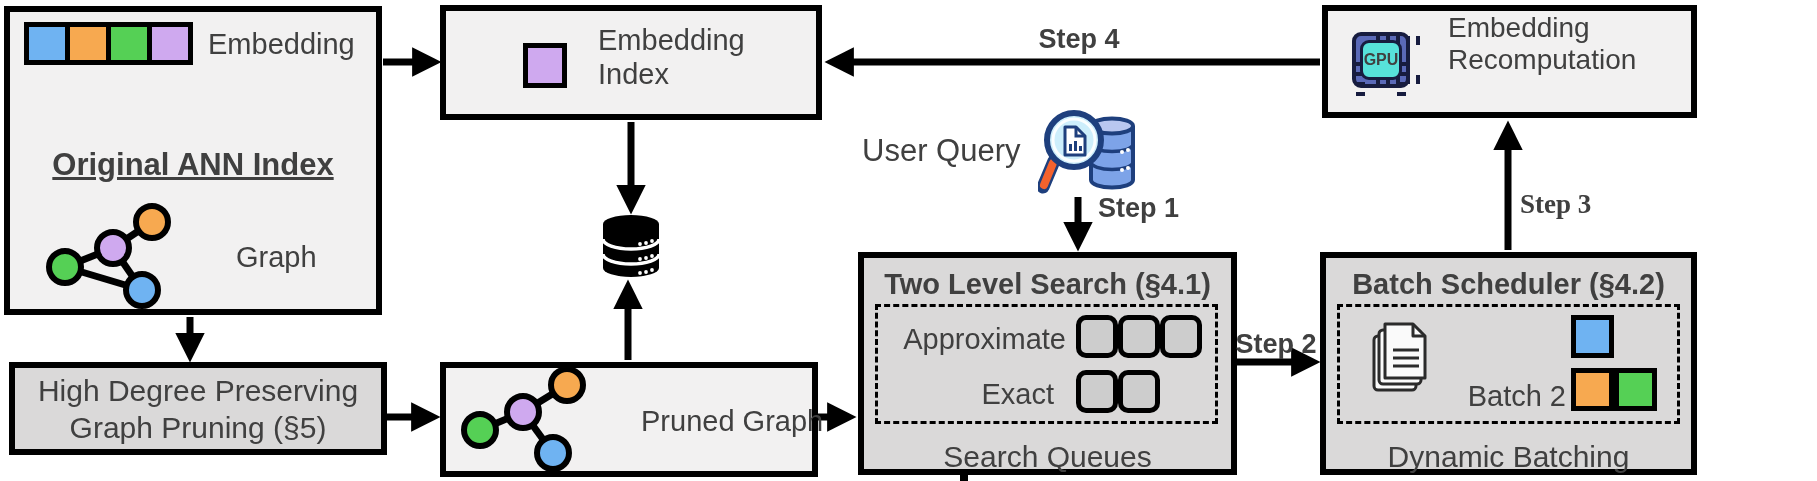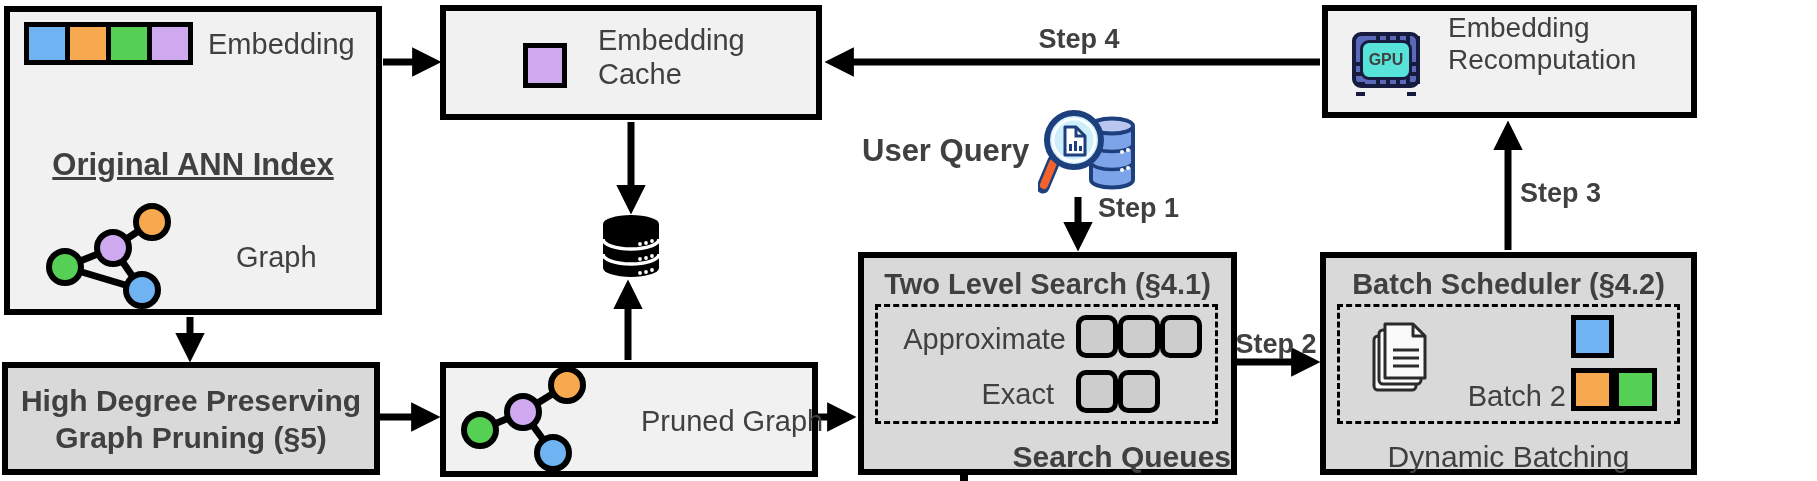--- a/index.html
+++ b/index.html
@@ -5,42 +5,42 @@
   html,body { margin:0; padding:0; background:#fff; }
   .canvas {
     position:relative; width:1817px; height:481px; background:#ffffff;
     font-family:"Liberation Sans","DejaVu Sans",sans-serif; color:#404040; overflow:hidden;
   }
   .abs { position:absolute; }
   .box { position:absolute; border:6px solid #000; box-sizing:border-box; }
   .box-light { background:#f2f1f1; }
   .box-dark  { background:#dad9d9; }
   .lbl   { font-size:29px; line-height:34px; white-space:nowrap; }
-  .lbl-b { font-weight:bold; }
+  .lbl-b { font-weight:normal; }
   .step  { position:absolute; font-size:27px; font-weight:bold; white-space:nowrap; }
   .title-center { position:absolute; left:0; right:0; text-align:center; font-weight:bold; white-space:nowrap; }
   
   .emb-header { position:absolute; display:flex; align-items:center; gap:15px; }
   .emb-row { display:flex; gap:5px; background:#000; padding:5px; }
   .ecell { width:36px; height:33px; }
   
   .cache-sq { position:absolute; width:34px; height:35px; border:5px solid #000; }
   
   .dashed { position:absolute; border:3px dashed #000; box-sizing:border-box; }
   
   .slot-row { position:absolute; display:flex; }
   .qsq { width:32px; height:33px; border:5px solid #000; border-radius:10px; background:#cdcdcd; }
   
   .bsq-row { position:absolute; display:flex; }
   .bsq { width:33px; height:33px; border:5px solid #000; }
   .right-lbl { position:absolute; text-align:right; font-size:29px; line-height:30px; white-space:nowrap; }
   
   .gpu-icon { position:absolute; }
   .chip { position:absolute; left:12px; top:12px; width:50px; height:48px; background:#5a69b8;
-          border:4px solid #171c3f; border-radius:9px;padding-left:10px; }
+          border:4px solid #171c3f; border-radius:9px; }
   .chip-core { position:absolute; inset:4px; background:#57e2da; border:3px solid #171c3f; border-radius:9px;
                display:flex; align-items:center; justify-content:center; font-size:16px; font-weight:bold; }
   .pin-top, .pin-bottom { position:absolute; left:20px; width:44px; height:9px;
         background:repeating-linear-gradient(90deg,#171c3f 0 4px,transparent 4px 10px); }
   .pin-top { top:0; } .pin-bottom { bottom:0; }
   .pin-left, .pin-right { position:absolute; top:20px; height:40px; width:9px;
         background:repeating-linear-gradient(0deg,#171c3f 0 4px,transparent 4px 10px); }
   .pin-left { left:0; } .pin-right { right:0; }
   .stub { position:absolute; background:#000; }
   svg { display:block; }
@@ -91,30 +91,30 @@
       <g stroke="#000" stroke-width="6">
         <circle cx="112" cy="26" r="16" style="fill: rgb(247, 169, 80);"></circle>
         <circle cx="73" cy="52" r="16" style="fill: rgb(207, 169, 239);"></circle>
         <circle cx="25" cy="71" r="16" style="fill: rgb(85, 208, 85);"></circle>
         <circle cx="102" cy="94" r="16" style="fill: rgb(111, 179, 242);"></circle>
       </g>
     </svg>
     <div class="lbl abs" style="left:226px;top:228px;">Graph</div>
   </div>
 
-  <div class="box box-dark" style="left:2px;top:362px;width:378px;height:113px;display:flex;flex-direction:column;align-items:center;justify-content:center;">
+  <div class="box box-dark" style="left:9px;top:362px;width:378px;height:93px;display:flex;flex-direction:column;align-items:center;justify-content:center;">
     <div class="lbl lbl-b" style="line-height:37px;font-size:30px;">High Degree Preserving</div>
     <div class="lbl lbl-b" style="line-height:37px;font-size:30px;">Graph Pruning (§5)</div>
   </div>
 
   <div class="box box-light" style="left:440px;top:5px;width:382px;height:115px;">
     <div class="cache-sq" style="left: 77px; top: 32px; background-color: rgb(207, 169, 239);"></div>
     <div class="abs" style="left:152px;top:12px;">
       <div class="lbl">Embedding</div>
-      <div class="lbl">Cache</div>
+      <div class="lbl">Index</div>
     </div>
   </div>
 
   <svg class="abs" style="left:600px;top:212px;" width="62" height="68" viewBox="0 0 62 68">
     <path d="M3 12 v44 a28 9 0 0 0 56 0 V12" fill="#000"></path>
     <ellipse cx="31" cy="12" rx="28" ry="9" fill="#000"></ellipse>
     <path d="M3 27 a28 10 0 0 0 56 0" fill="none" stroke="#fff" stroke-width="3.5"></path>
     <path d="M3 42 a28 10 0 0 0 56 0" fill="none" stroke="#fff" stroke-width="3.5"></path>
     <g fill="#fff">
       <circle cx="40" cy="32" r="1.9"></circle>
@@ -180,21 +180,21 @@
     <div class="slot-row" style="left:212px;top:57px;">
       <div class="qsq"></div>
       <div class="qsq"></div>
       <div class="qsq"></div>
     </div>
     <div class="right-lbl" style="left:20px;top:121px;width:170px;">Exact</div>
     <div class="slot-row" style="left:212px;top:112px;">
       <div class="qsq"></div>
       <div class="qsq"></div>
     </div>
-    <div class="title-center" style="top:182px;font-weight:bold;font-size:30px;text-align:right;">Search Queues</div>
+    <div class="title-center" style="top:182px;font-weight:normal;font-size:30px;">Search Queues</div>
   </div>
 
   <div class="box box-dark" style="left:1320px;top:252px;width:377px;height:223px;">
     <div class="title-center" style="top:10px;font-size:29px;">Batch Scheduler (§4.2)</div>
     <div class="dashed" style="left:11px;top:46px;width:343px;height:120px;"></div>
     <svg class="abs" style="left:45px;top:62px;" width="62" height="76" viewBox="0 0 62 76">
       <g fill="#fafafa" stroke="#2b2b2b" stroke-width="3" stroke-linejoin="round">
         <rect x="3" y="16" width="42" height="54" rx="4"></rect>
         <rect x="8" y="10" width="42" height="54" rx="4"></rect>
         <path d="M14 4 h28 l12 12 v42 h-40 z"></path>
@@ -230,18 +230,18 @@
       </div>
     </div>
     <div class="abs" style="left:120px;top:1px;font-size:28px;line-height:32px;">
       <div>Embedding</div>
       <div>Recomputation</div>
     </div>
   </div>
 
   <div class="step" style="left:1098px;top:193px;">Step 1</div>
   <div class="step" style="left:1233px;top:329px;width:86px;text-align:center;">Step 2</div>
-  <div class="step" style="left:1520px;top:178px;">Step 3</div>
+  <div class="step" style="left:1520px;top:189px;font-family:Liberation Serif, serif;">Step 3</div>
   <div class="step" style="left:1036px;top:24px;width:86px;text-align:center;">Step 4</div>
 
   <div class="stub" style="left:960px;top:473px;width:8px;height:8px;"></div>
 
 </div>
 
 </body></html>

